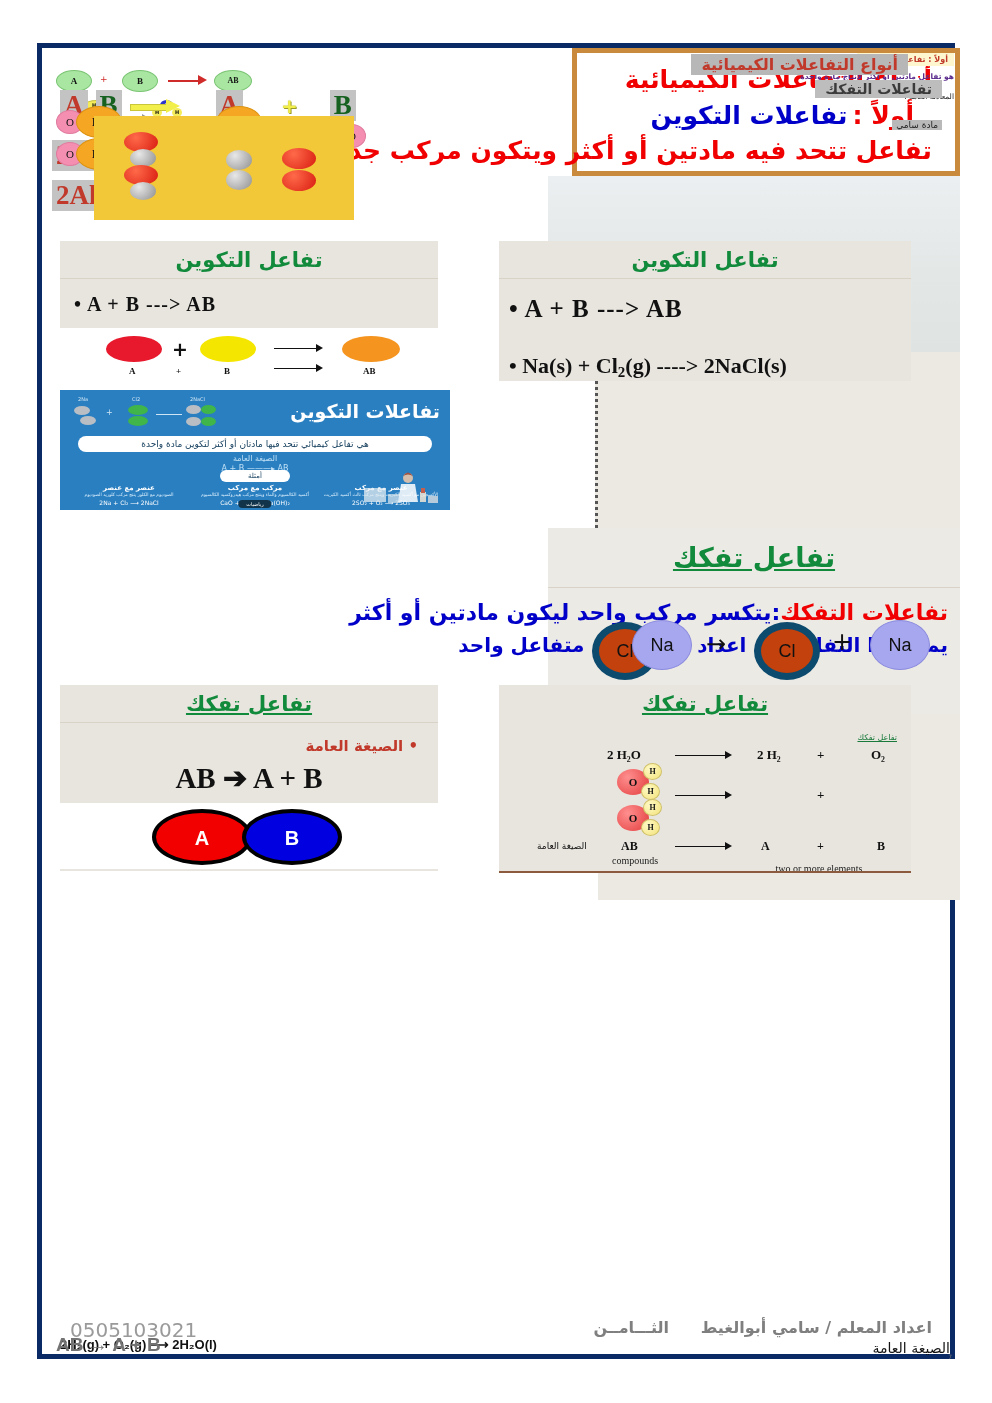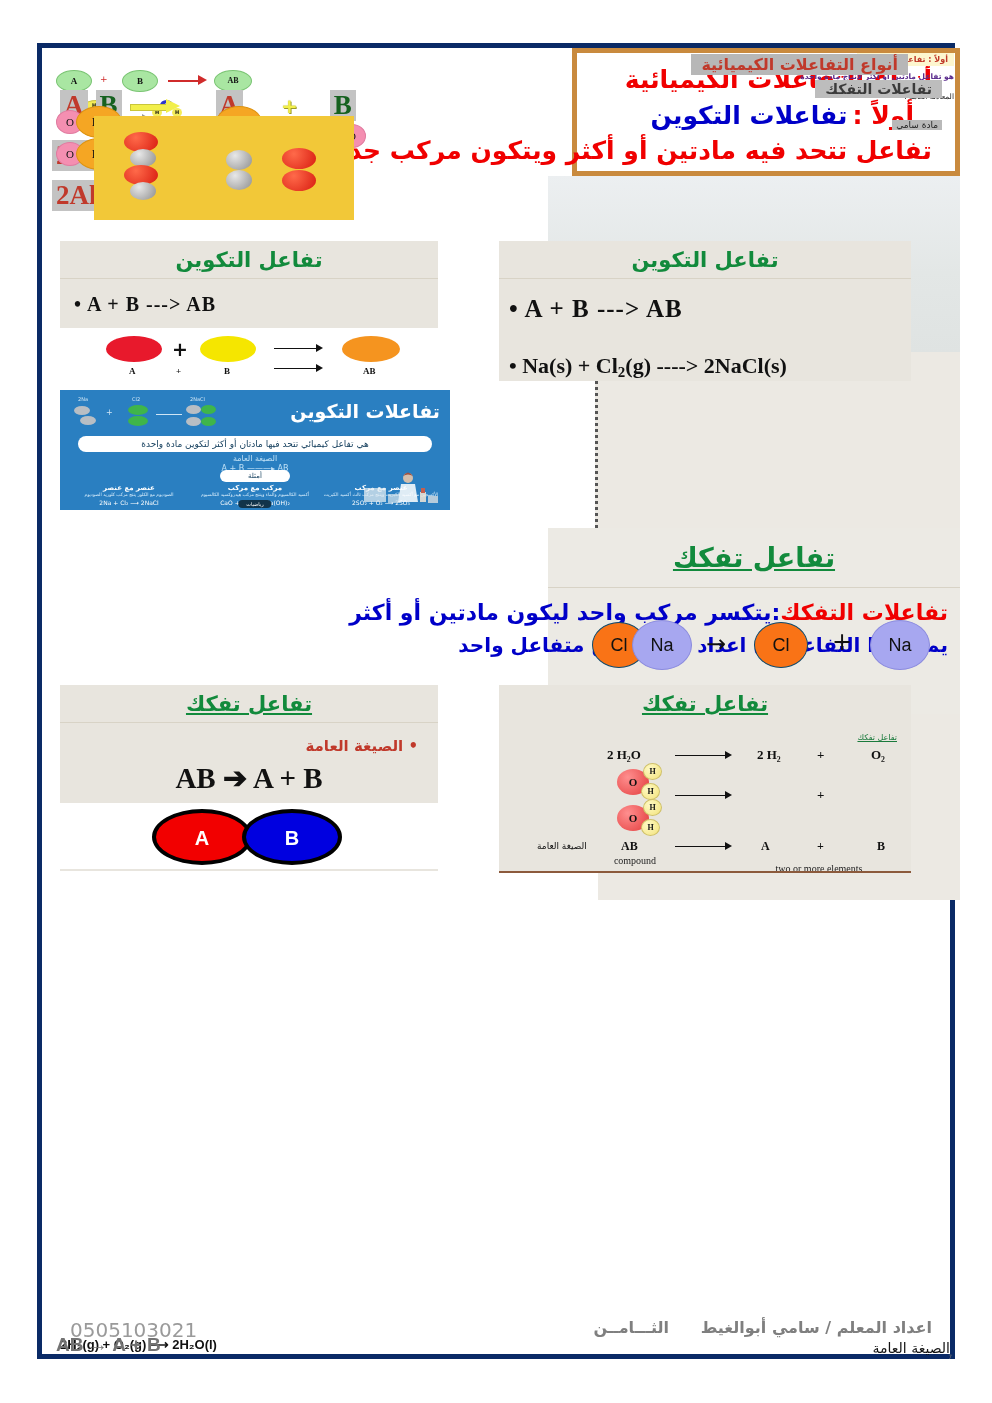--- a/index.html
+++ b/index.html
@@ -157,21 +157,21 @@
   .hg-ab{position:absolute;left:14px;bottom:8px;font-size:19px;font-weight:bold;color:#737373;
          direction:ltr;font-family:"Liberation Sans",sans-serif;}
   .hg-gen{position:absolute;right:10px;bottom:8px;font-size:14px;color:#111;}
 
   
   #p-nacl{left:457px;top:1036px;width:412px;height:186px;background:#eceae4;}
   .nacl-ex{color:#c2185b;font-size:24px;text-align:center;direction:ltr;margin-top:14px;}
   .nacl-row{position:relative;height:70px;margin-top:26px;}
   .na-cl{position:absolute;border-radius:50%;text-align:center;direction:ltr;
          font-family:"Liberation Sans",sans-serif;color:#111;}
-  .cl-c{background:#f97316;border:1px solid #0c4a6e;}
+  .cl-c{background:#c2410c;border:7px solid #0c4a6e;}
   .na-c{background:#a7a7f0;border:1px solid #8a8ade;}
 
   
   #p-photo{left:28px;top:1036px;width:362px;height:186px;background:#ece9e3;}
   .photo-q{color:#111;font-weight:bold;font-size:16px;text-align:center;line-height:1.32;
            padding-top:6px;}
   .photo-img{position:absolute;left:52px;top:68px;width:260px;height:104px;background:#f2c838;}
   .bead{position:absolute;border-radius:50%;}
   .bead-r{background:radial-gradient(circle at 35% 28%,#ff6a4a,#d81b0f);}
   .bead-g{background:radial-gradient(circle at 35% 28%,#e8e8e8,#8d8d8d);}
@@ -338,21 +338,21 @@
     <div class="dl-txt" style="left:318px;top:102px;font-size:13px;">+</div>
 
     <div class="dl-ar" style="left:38px;top:156px;">الصيغة العامة</div>
     <div class="dl-txt" style="left:122px;top:154px;font-size:12px;">AB</div>
     <div class="arrow-line" style="left:176px;top:161px;width:52px;"></div>
     <div class="arrow-head" style="left:226px;top:157px;"></div>
     <div class="dl-txt" style="left:262px;top:154px;font-size:12px;">A</div>
     <div class="dl-txt" style="left:318px;top:154px;font-size:12px;">+</div>
     <div class="dl-txt" style="left:378px;top:154px;font-size:12px;">B</div>
 
-    <div class="dl-eng" style="left:96px;top:170px;width:80px;">compound</div>
+    <div class="dl-eng" style="left:96px;top:170px;width:80px;">compounds</div>
     <div class="dl-eng" style="left:240px;top:178px;width:160px;white-space:pre-line;">two or more elements
 or compounds</div>
   </div>
 
   <div class="panel" id="p-dec-right">
     <div class="panel-title u">تفاعل تفكك</div>
     <div class="hr-thin"></div>
     <div class="dr-general">• الصيغة العامة</div>
     <div class="dr-eq">AB  ➔  A  +  B</div>
     <div class="dr-shapes">

